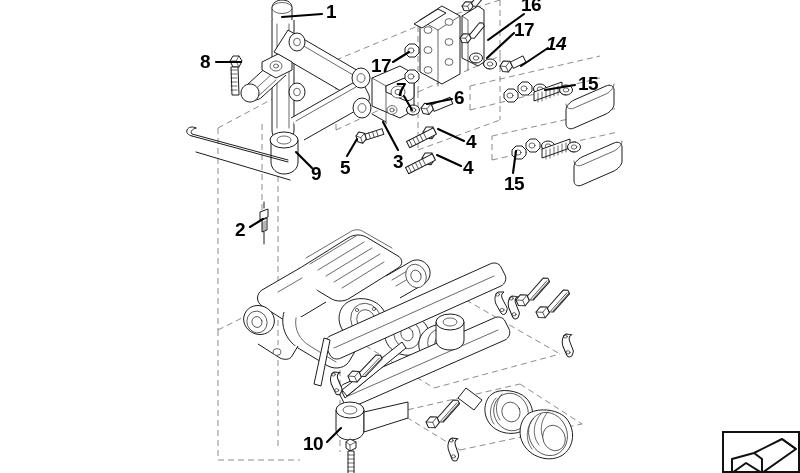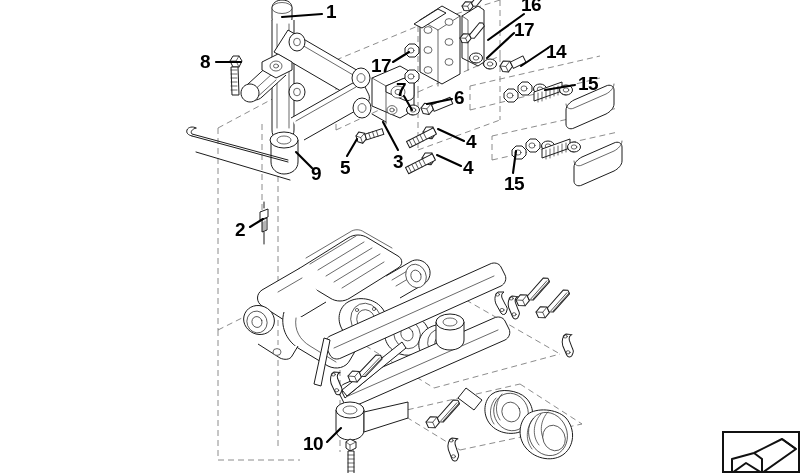--- a/index.html
+++ b/index.html
@@ -455,21 +455,21 @@
     </g>
   </svg>
 
   <div class="callout" style="left:326px; top:2px;">1</div>
   <div class="callout" style="left:200px; top:52px;">8</div>
   <div class="callout" style="left:371px; top:56px;text-align:right;">17</div>
   <div class="callout" style="left:396px; top:80px;">7</div>
   <div class="callout" style="left:454px; top:88px;">6</div>
   <div class="callout" style="left:521px; top:-5px;">16</div>
   <div class="callout" style="left:514px; top:20px;">17</div>
-  <div class="callout" style="left:546px; top:42px;">14</div>
+  <div class="callout" style="left:546px; top:34px;font-style:italic;">14</div>
   <div class="callout" style="left:578px; top:74px;">15</div>
   <div class="callout" style="left:466px; top:132px;">4</div>
   <div class="callout" style="left:463px; top:158px;">4</div>
   <div class="callout" style="left:393px; top:152px;">3</div>
   <div class="callout" style="left:340px; top:158px;">5</div>
   <div class="callout" style="left:311px; top:164px;">9</div>
   <div class="callout" style="left:504px; top:174px;">15</div>
   <div class="callout" style="left:235px; top:220px;">2</div>
   <div class="callout" style="left:303px; top:434px;text-align:center;">10</div>
 

